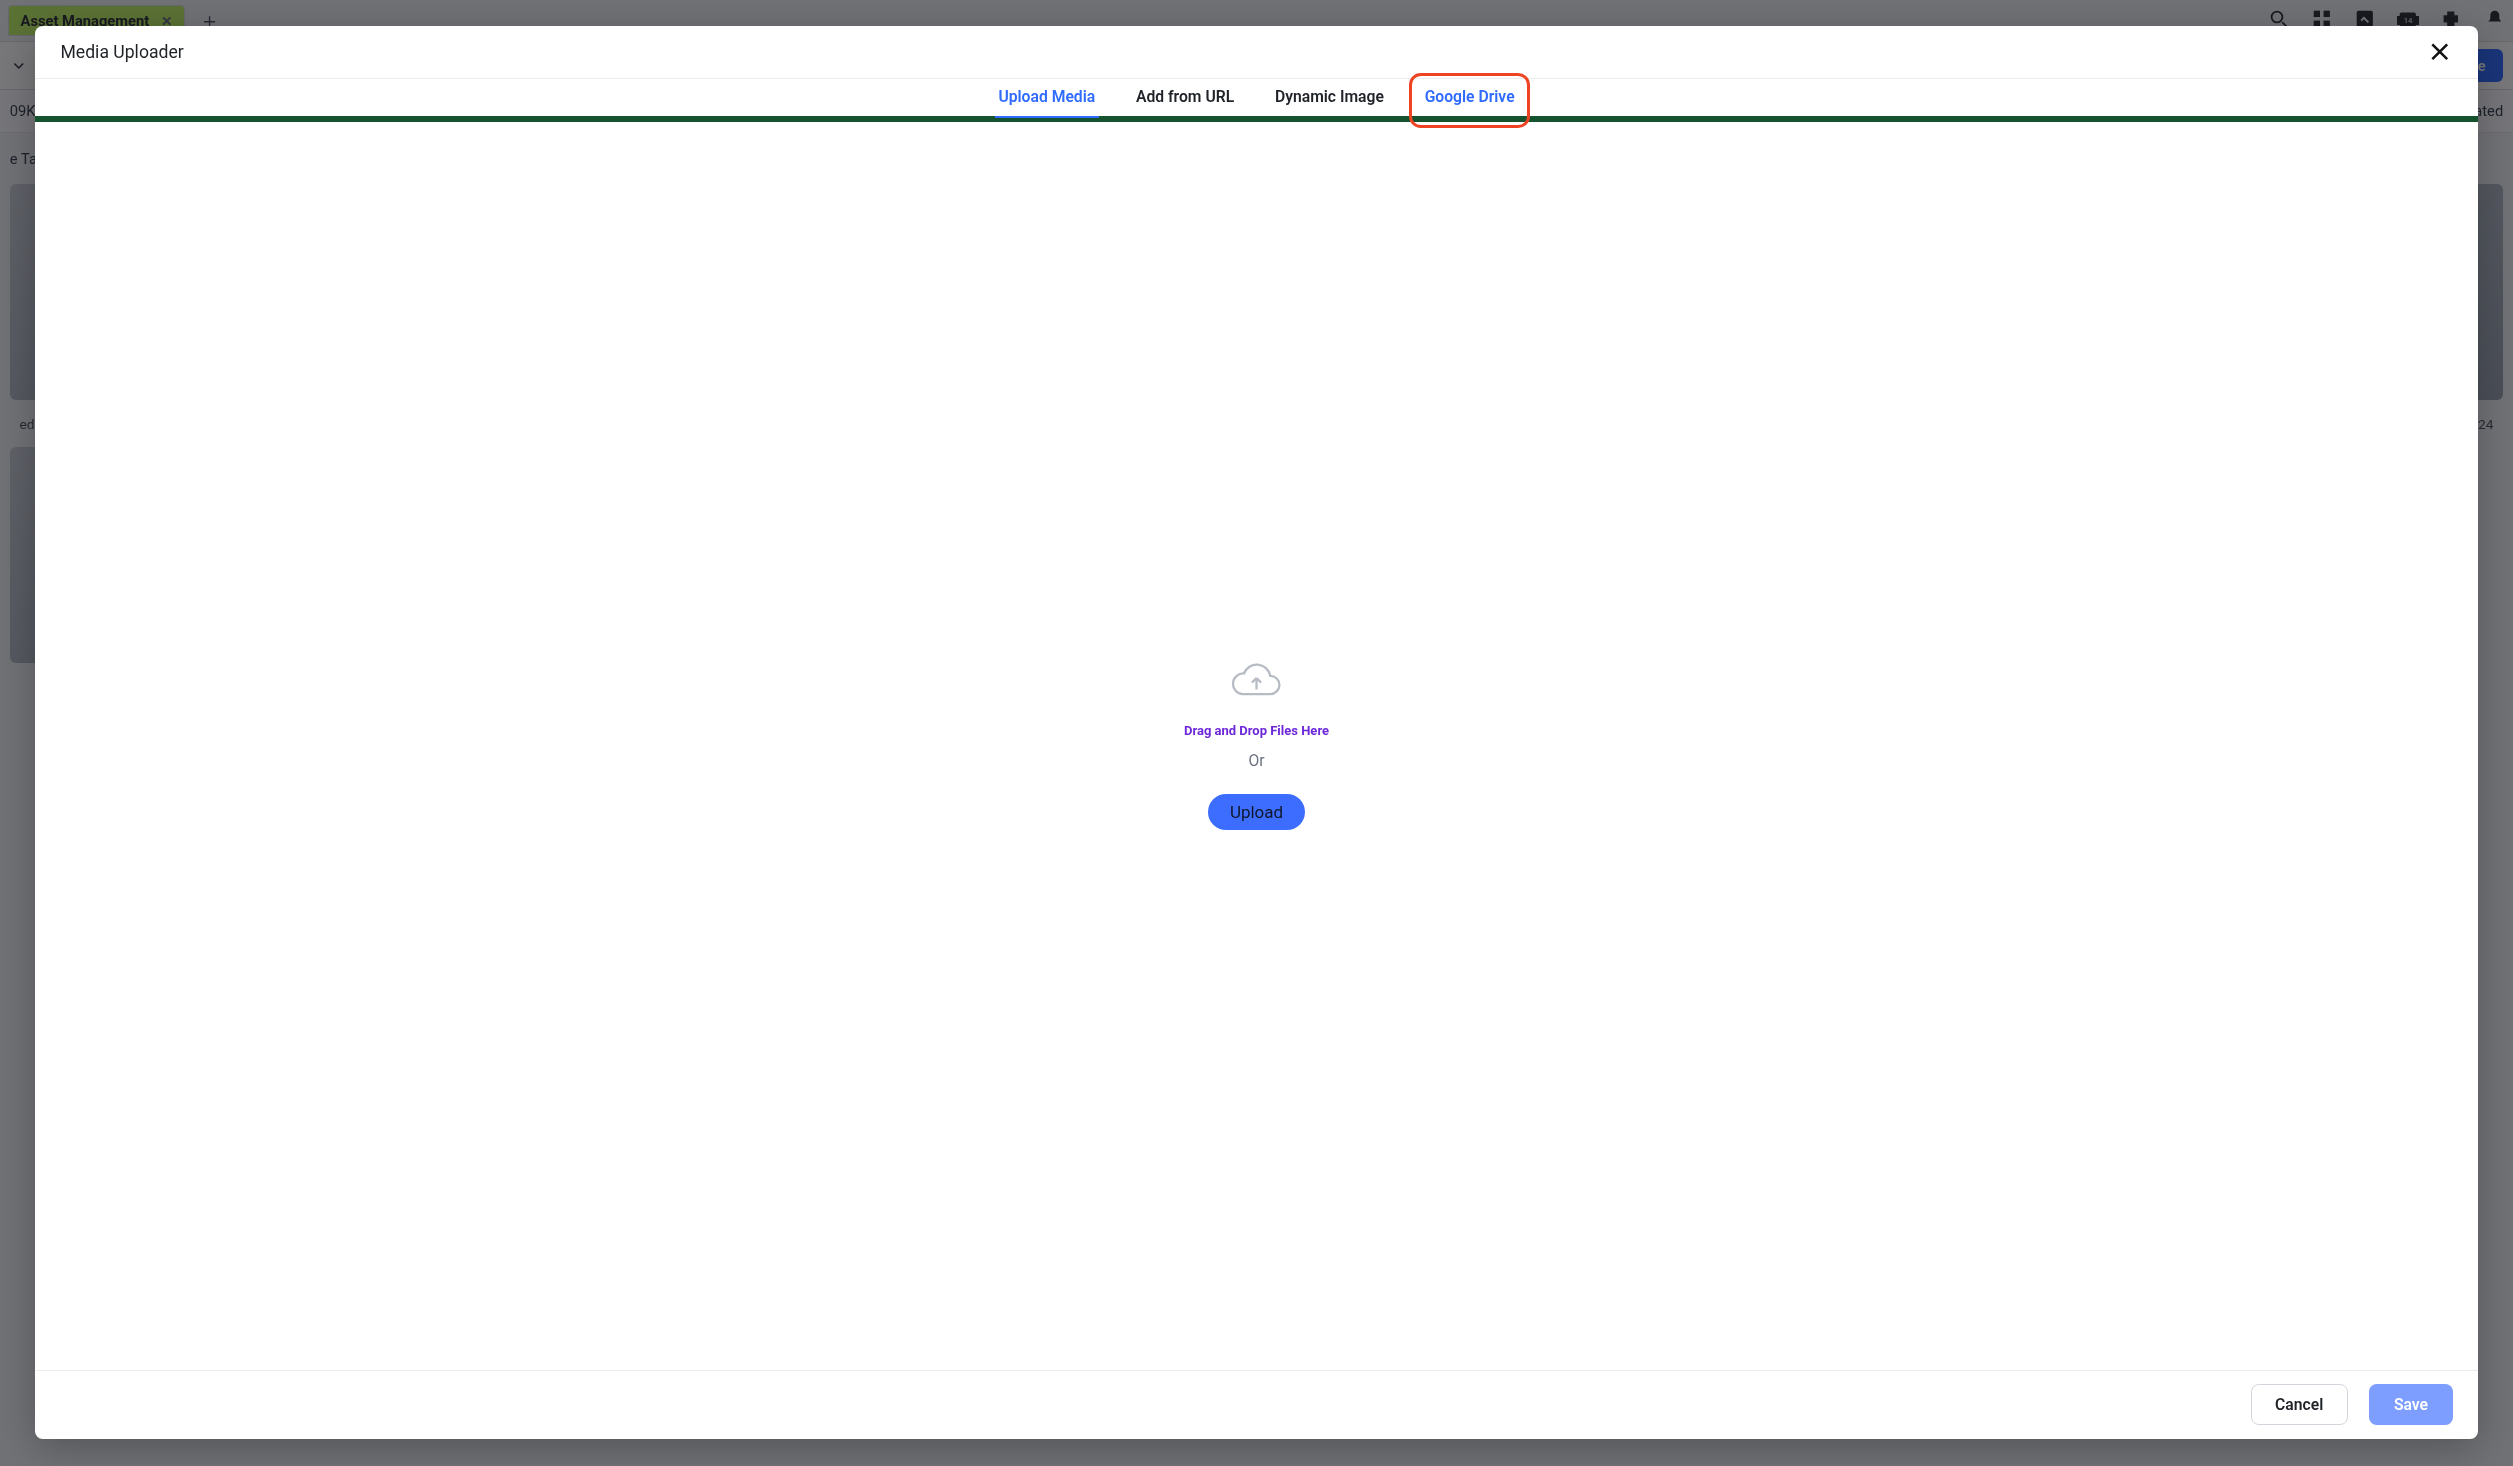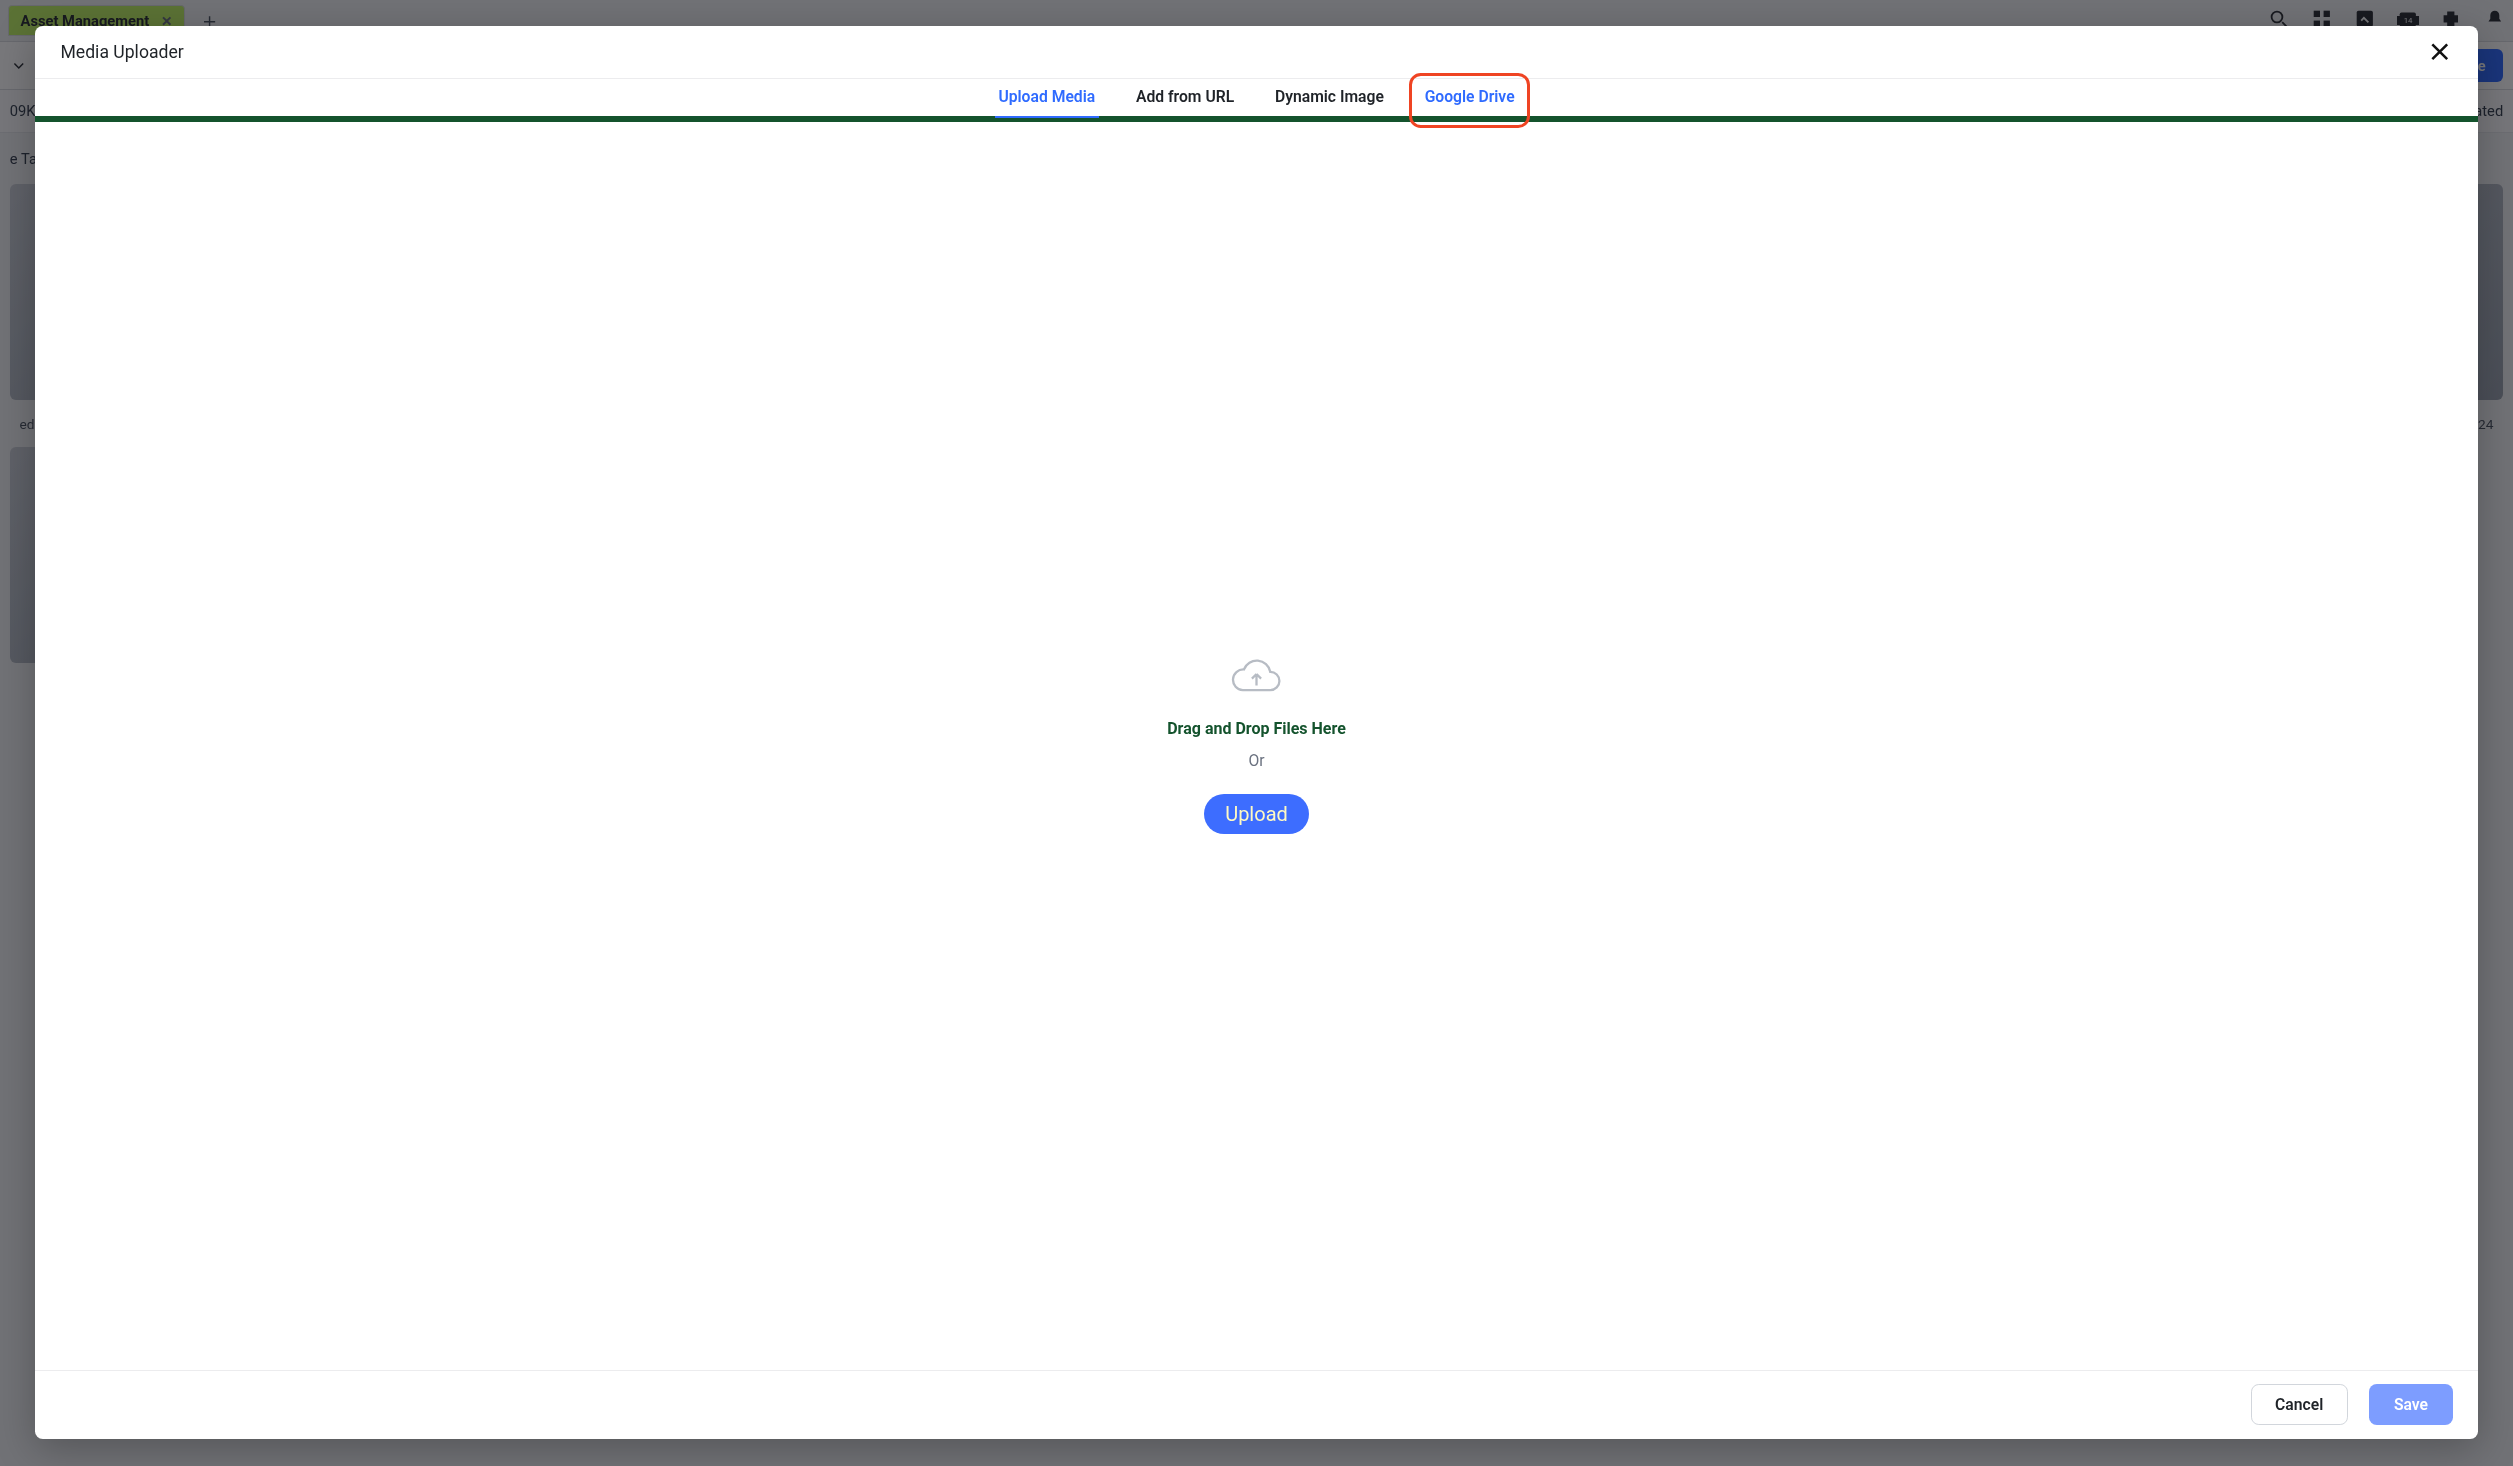--- a/index.html
+++ b/index.html
@@ -95,24 +95,24 @@
     border:3.9px solid #ef4423; border-radius:11.8px;
     pointer-events:none;
   }
 
   .modal-body {
     flex:1; display:flex; align-items:center; justify-content:center;
   }
   .drop-zone { text-align:center; }
   .cloud-icon { width:55px; height:39px; margin:0 auto 21.6px; }
   .cloud-icon svg { width:100%; height:100%; fill:none; stroke:#b7bcc4; stroke-width:2; }
-  .dnd-title { font-size:16px; font-weight:700; color:#14532d; margin-bottom:13.7px; }
+  .dnd-title { font-size:13px; font-weight:700; color:#6d28d9; margin-bottom:13.7px; }
   .dnd-or    { font-size:15.7px; color:#6b7280; margin-bottom:16px; }
   .upload-pill {
-    display:inline-block; background:#3d6dff; color:#fef9c3; font-size:20px;
+    display:inline-block; background:#3d6dff; color:#0f172a; font-size:17px;
     padding:7.8px 21.6px; border-radius:979px; cursor:pointer;margin-top:8px;
   }
 
   .modal-footer {
     border-top:1px solid #ececee; padding:13.7px 25.5px;
     display:flex; justify-content:flex-end; gap:13.7px;
   }
   .btn {
     font-size:15.7px; font-weight:600; padding:9.8px 23.5px; border-radius:7.8px;
     cursor:pointer; border:1px solid transparent;

